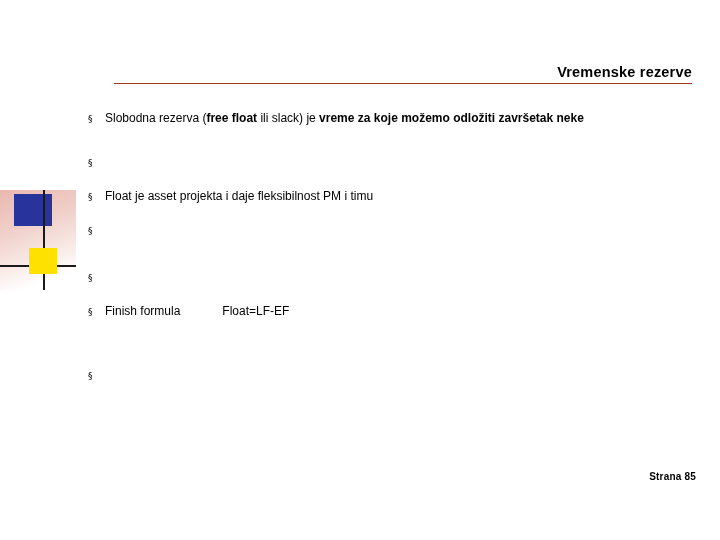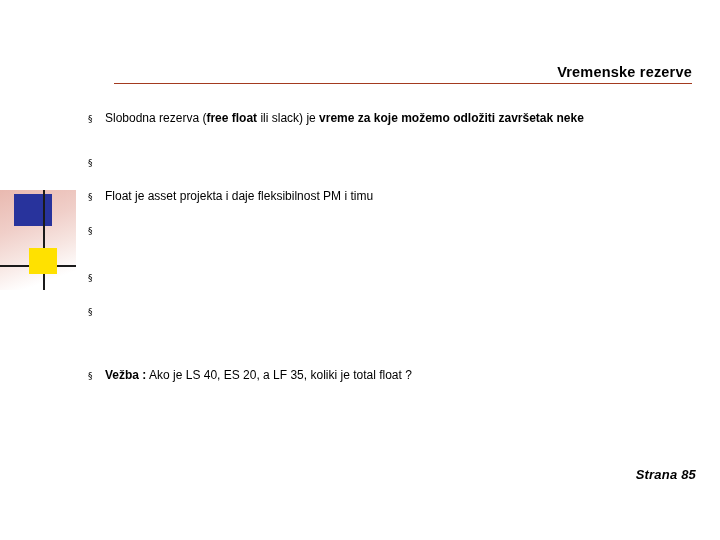--- a/index.html
+++ b/index.html
@@ -115,25 +115,24 @@
   .gap-md { height: 17px; }
   .gap-xl { height: 30px; }
   .tabsp { display: inline-block; width: 42px; }
   .line2 { padding-left: 0px; }
 
   
   .footer {
     position: absolute;
     right: 24px;
     bottom: 58px;
-    font-size: 13px;
+    font-size: 10px;
     color: #000000;
     font-weight: bold;
     letter-spacing: 0.2px;
-    font-style: italic;
   }
 </style>
 </head>
 <body>
 
 <div class="deco">
   <div class="deco-gradient"></div>
   <div class="deco-blue"></div>
   <div class="deco-hline"></div>
   <div class="deco-vline"></div>
@@ -176,27 +175,27 @@
   <div class="gap-xl"></div>
 
   <div class="bullet-row">
     <div class="bullet-mark">§</div>
   </div>
 
   <div class="gap-md"></div>
 
   <div class="bullet-row">
     <div class="bullet-mark">§</div>
+    <div class="bullet-text">
+      <span>Finish formula</span><span class="tabsp"></span><span>Float=LF-EF</span>
+    </div>
   </div>
 
   <div class="gap-xl"></div>
   <div class="gap-md"></div>
 
   <div class="bullet-row">
     <div class="bullet-mark">§</div>
-    <div class="bullet-text">
-      <span class="b-bold">Vežba :</span><span> Ako je LS 40, ES 20, a LF 35, koliki je total float ?</span>
-    </div>
   </div>
 
 </div>
 
 <div class="footer">Strana 85</div>
 
 </body></html>

